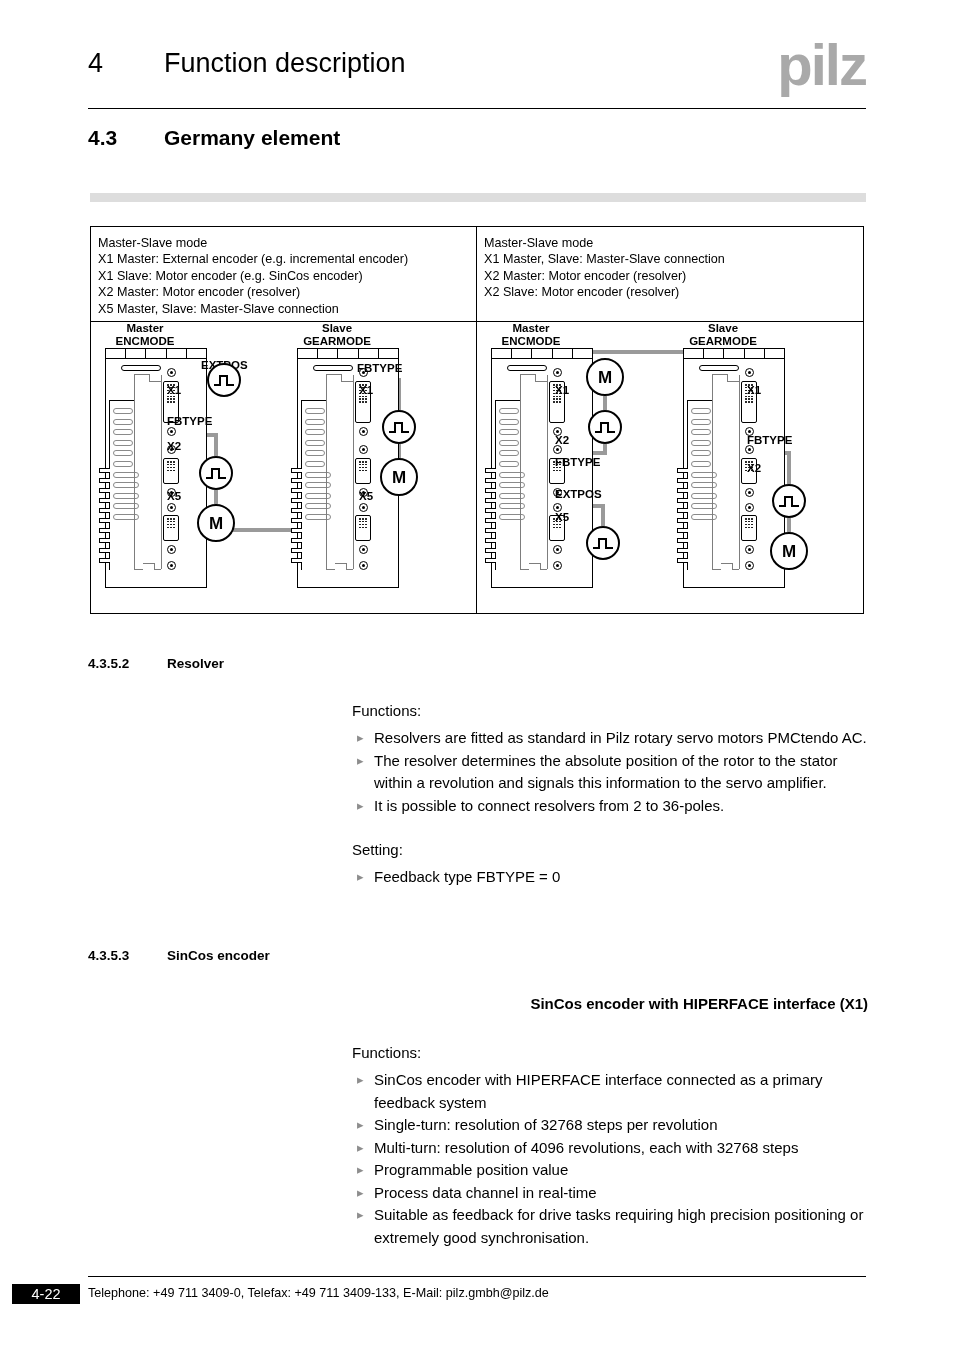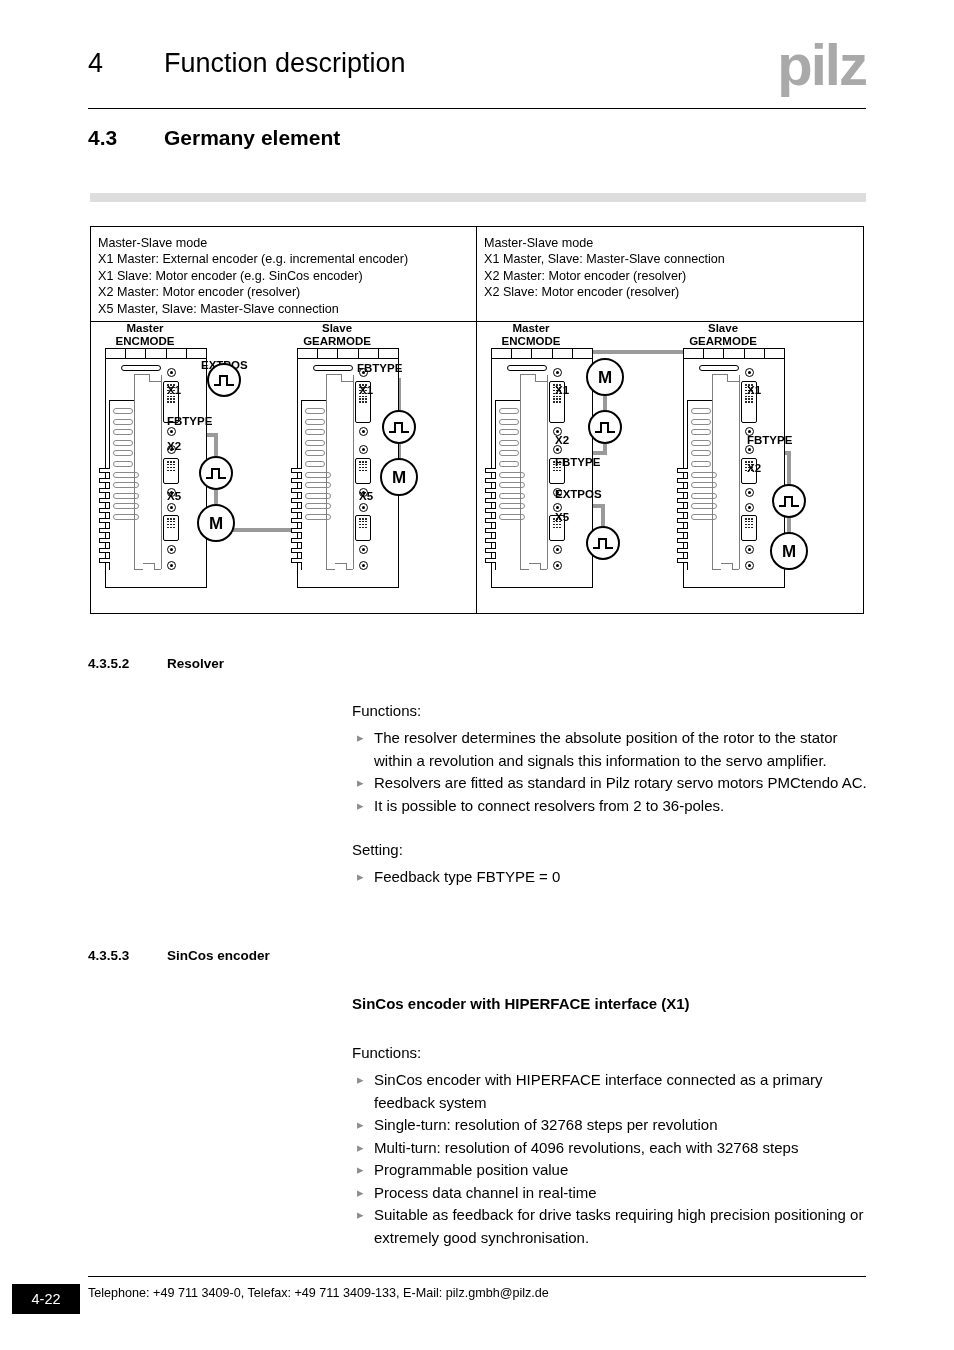--- a/index.html
+++ b/index.html
@@ -356,20 +356,21 @@
   .body-col p.lead {
     margin: 0 0 5px 0;
     font-size: 15px;
     line-height: 22px;
   }
   .body-col p.bold-lead {
     margin: 0 0 27px 0;
     font-size: 15px;
     font-weight: bold;
     line-height: 22px;
+    text-align: right;
   }
   .body-col ul {
     list-style: none;
     margin: 0;
     padding: 0;
   }
   .body-col ul li {
     position: relative;
     padding-left: 22px;
     font-size: 15px;
@@ -393,21 +394,21 @@
     top: 1276px;
     width: 778px;
     height: 1px;
     background: #000;
   }
   .page-tab {
     position: absolute;
     left: 12px;
     top: 1284px;
     width: 68px;
-    height: 30px;
+    height: 20px;
     background: #000;
     color: #fff;
     font-size: 14.5px;
     display: flex;
     align-items: center;
     justify-content: center;
   }
   .footer-text {
     position: absolute;
     left: 88px;
@@ -1123,22 +1124,22 @@
 </div>
 
 <div class="sub-head" style="left:88px; top:656px;">
   <span class="n">4.3.5.2</span>
   <span>Resolver</span>
 </div>
 
 <div class="body-col" style="top:700px;">
   <p class="lead">Functions:</p>
   <ul>
+    <li>Resolvers are fitted as standard in Pilz rotary servo motors PMCtendo AC.</li>
     <li>The resolver determines the absolute position of the rotor to the stator within a revolution and signals this information to the servo amplifier.</li>
-    <li>Resolvers are fitted as standard in Pilz rotary servo motors PMCtendo AC.</li>
     <li>It is possible to connect resolvers from 2 to 36-poles.</li>
   </ul>
   <div class="spacer-block"></div>
   <p class="lead">Setting:</p>
   <ul>
     <li>Feedback type FBTYPE = 0</li>
   </ul>
 </div>
 
 <div class="sub-head" style="left:88px; top:948px;">

